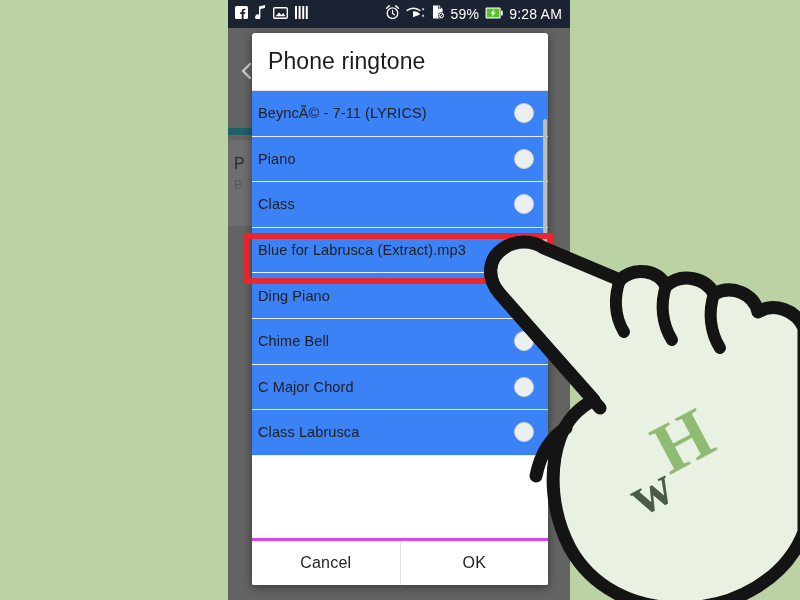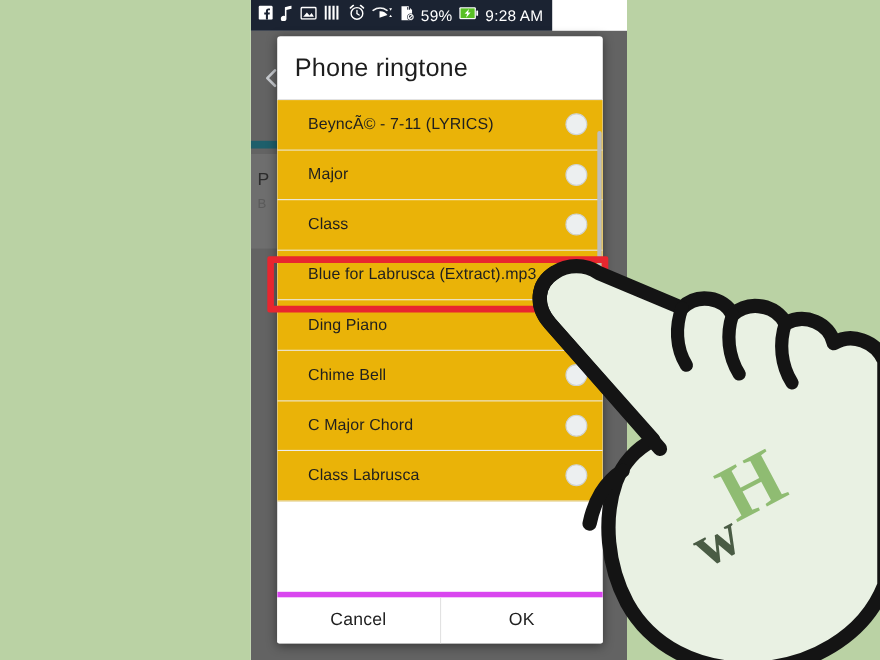--- a/index.html
+++ b/index.html
@@ -11,21 +11,21 @@
   }
 
   
   #phone {
     position:absolute; left:228px; top:0; width:342px; height:600px;
     background:#ffffff; overflow:hidden;
   }
 
   
   #statusbar {
-    position:absolute; left:0; top:0; width:274px; height:28px;
+    position:absolute; left:0; top:0; width:342px; height:28px;
     background:#1b2332; color:#ffffff;
     display:flex; align-items:center;
   }
   #status-left { display:flex; align-items:center; gap:7px; margin-left:7px; }
   #status-right { display:flex; align-items:center; gap:6px; margin-left:auto; margin-right:8px; }
   .sb-ico { display:block; }
   #battery-pct { font-size:14px; letter-spacing:.2px; }
   #clock { font-size:14px; letter-spacing:.2px;text-align:right; }
 
   
@@ -67,23 +67,23 @@
     font-size:23px; color:#1d1d1d; letter-spacing:.1px;
     border-bottom:1px solid #e2e2e2;
   }
   #ringtone-list {
     flex:1 1 auto; position:relative; overflow:hidden;
   }
   .rt-item {
     position:relative;
     height:45.6px;
     display:flex; align-items:center;
-    padding:0 14px 0 28px;
+    padding:0 14px 0 6px;
     border-bottom:1px solid #eceded;
-    background:#eab308;
+    background:#3b82f6;
   }
   .rt-label {
     font-size:14.5px; color:#1f1f1f; white-space:nowrap;
     letter-spacing:.1px;
   }
   .rt-radio {
     margin-left:auto;
     width:20px; height:20px; border-radius:50%;
     background:#eceff0; border:1px solid #cfd3d4;
     flex:0 0 20px;
@@ -103,21 +103,21 @@
     position:absolute; right:1px; top:0; width:4px; height:100%;
   }
   #list-scrollbar .thumb {
     position:absolute; left:0; top:28px; width:4px; height:150px;
     background:#bdbdbd; border-radius:2px;
   }
 
   
   #dialog-buttons {
     flex:0 0 47px; height:47px; display:flex;
-    border-top:5px solid #d946ef; background:#ffffff;
+    border-top:3px solid #d946ef; background:#ffffff;
   }
   .dlg-btn {
     flex:1 1 50%;
     display:flex; align-items:center; justify-content:center;
     font-size:16px; color:#1f1f1f; background:transparent;
     border:none; letter-spacing:.2px;
     font-family:"Liberation Sans", sans-serif;
     cursor:pointer;
   }
   #btn-divider { width:1px; background:#e2e2e2; }
@@ -228,21 +228,21 @@
 
     <div id="dialog-title">Phone ringtone</div>
 
     <div id="ringtone-list">
 
       <div class="rt-item">
           <span class="rt-label">BeyncÃ© - 7-11 (LYRICS)</span>
           <span class="rt-radio"></span>
         </div>
         <div class="rt-item">
-          <span class="rt-label">Major</span>
+          <span class="rt-label">Piano</span>
           <span class="rt-radio"></span>
         </div>
         <div class="rt-item">
           <span class="rt-label">Class</span>
           <span class="rt-radio"></span>
         </div>
         <div class="rt-item">
           <span class="rt-label">Blue for Labrusca (Extract).mp3</span>
           <span class="rt-radio checked">
             <span class="dot"></span>

